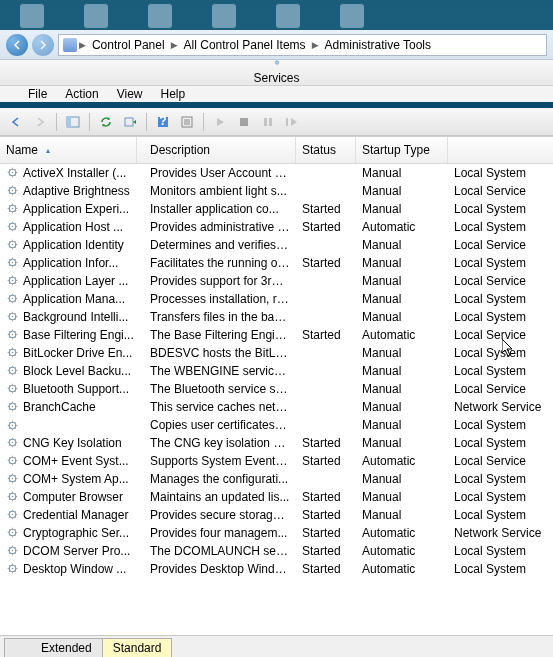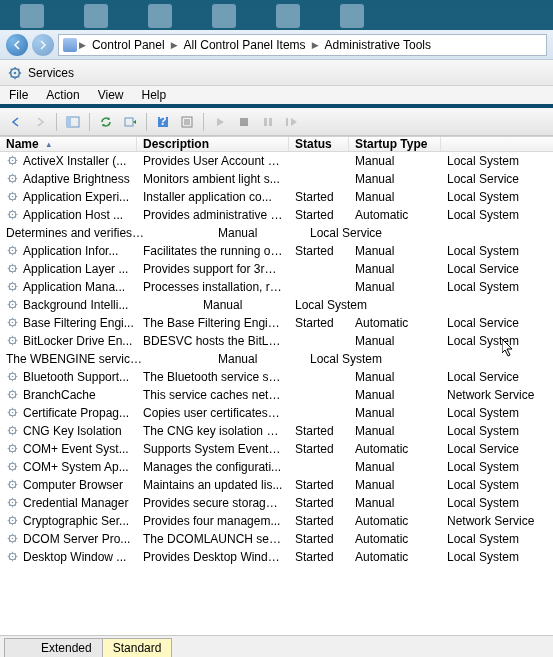--- a/index.html
+++ b/index.html
@@ -7,33 +7,33 @@
 .taskbar-icons { height: 30px; display: flex; gap: 40px; padding: 4px 20px; }
 .taskbar-icons .ico { width: 24px; height: 24px; background: rgba(200,220,240,0.5); border-radius: 3px; }
 .explorer-bar { height: 30px; background: linear-gradient(#e8f0f8, #d8e4f0); display: flex; align-items: center; padding: 0 6px; gap: 4px; border-bottom: 1px solid #b8c8d8; }
 .nav-btn { width: 22px; height: 22px; border-radius: 50%; background: radial-gradient(circle at 30% 30%, #7db8e8, #3878b8); display: flex; align-items: center; justify-content: center; color: #fff; font-size: 10px; cursor: pointer; }
 .nav-btn.fwd { opacity: 0.6; }
 .breadcrumb { flex: 1; height: 22px; background: #fff; border: 1px solid #a8b8c8; display: flex; align-items: center; padding: 0 4px; gap: 2px; }
 .crumb { padding: 0 4px; cursor: pointer; white-space: nowrap; }
 .crumb-sep { color: #666; font-size: 9px; }
 .crumb-ico { width: 14px; height: 14px; background: linear-gradient(#a8c8f0,#6898d8); border-radius: 2px; }
 .window { background: #f0f0f0; height: calc(657px - 60px); display: flex; flex-direction: column; }
-.titlebar { height: 26px; display: flex; align-items: center; gap: 6px; padding: 0 8px; background: linear-gradient(#f8f8f8,#e8e8e8); border-bottom: 1px solid #d0d0d0; }
+.titlebar { height: 26px; display: flex; align-items: center; gap: 6px; padding: 0 8px; background: linear-gradient(#f8f8f8,#e8e8e8); border-bottom: 1px solid #d0d0d0; flex-direction: column; }
 .titlebar .gear { width: 14px; height: 14px; }
-.menubar { height: 22px; display: flex; align-items: center; gap: 2px; padding: 0 1px; background: #f4f4f4; border-bottom: 4px solid #0c4a6e; }
+.menubar { height: 22px; display: flex; align-items: center; gap: 2px; padding: 0 20px; background: #f4f4f4; border-bottom: 6px solid #0c4a6e; }
 .menu-item { padding: 2px 8px; cursor: pointer; }
 .toolbar { height: 28px; display: flex; align-items: center; gap: 0; padding: 0 4px; background: linear-gradient(#f8f8f8,#e4e4e4); border-bottom: 1px solid #c8c8c8; }
 .tool-btn { width: 24px; height: 22px; display: flex; align-items: center; justify-content: center; cursor: pointer; border: 1px solid transparent; }
 .tool-btn.disabled { opacity: 0.4; cursor: default; }
 .tool-sep { width: 1px; height: 18px; background: #c0c0c0; margin: 0 4px; }
 .list-container { flex: 1; background: #fff; overflow-y: auto; border-top: 1px solid #d0d0d0; }
 .headers { display: flex; background: linear-gradient(#fdfdfd,#f0f0f0); border-bottom: 1px solid #d8d8d8; position: sticky; top: 0; }
-.hdr { padding: 0 6px; border-right: 1px solid #e0e0e0; cursor: pointer; white-space: nowrap; overflow: hidden; display: flex; align-items: center; gap: 8px; font-weight: bold; }
+.hdr { padding: 6px 6px; border-right: 1px solid #e0e0e0; cursor: pointer; white-space: nowrap; overflow: hidden; display: flex; align-items: center; gap: 8px; }
 .col-name { width: 137px; }
-.col-desc { width: 152px; }
+.col-desc { width: 152px; margin-left: 7px; }
 .col-status { width: 60px; }
 .col-startup { width: 92px; }
 .col-logon { flex: 1; }
 .sort-arrow { font-size: 8px; color: #5878a8; }
 .row { display: flex; align-items: center; height: 18px; padding: 0; cursor: default; }
 .cell { padding: 0 6px; white-space: nowrap; overflow: hidden; text-overflow: ellipsis; }
 .cell.col-name { display: flex; gap: 4px; }
 .svc-ico { width: 13px; height: 13px; flex-shrink: 0; }
 .tabs { height: 22px; background: #f0f0f0; display: flex; align-items: flex-end; padding: 0 4px; border-top: 1px solid #c8c8c8; }
 .tab { padding: 2px 10px; background: #fef9c3; border: 1px solid #b0b0b0; border-bottom: none; margin-right: -1px; cursor: pointer; position: relative; }
@@ -224,20 +224,28 @@
               <path d="M8 2v2M8 12v2M2 8h2M12 8h2M4 4l1 1M11 11l1 1M4 12l1-1M11 5l1-1" stroke="#8898a8"></path>
             </svg>
             <span>Application Host ...</span>
           </div>
           <div class="cell col-desc">Provides administrative s...</div>
           <div class="cell col-status">Started</div>
           <div class="cell col-startup">Automatic</div>
           <div class="cell col-logon">Local System</div>
         </div>
         <div class="row">
+          <div class="cell col-name">
+            <svg class="svc-ico" viewBox="0 0 16 16">
+              <circle cx="8" cy="8" r="4" fill="none" stroke="#8898a8" stroke-width="1.5"></circle>
+              <circle cx="8" cy="8" r="1" fill="#8898a8"></circle>
+              <path d="M8 2v2M8 12v2M2 8h2M12 8h2M4 4l1 1M11 11l1 1M4 12l1-1M11 5l1-1" stroke="#8898a8"></path>
+            </svg>
+            <span>Application Identity</span>
+          </div>
           <div class="cell col-desc">Determines and verifies t...</div>
           <div class="cell col-status"></div>
           <div class="cell col-startup">Manual</div>
           <div class="cell col-logon">Local Service</div>
         </div>
         <div class="row">
           <div class="cell col-name">
             <svg class="svc-ico" viewBox="0 0 16 16">
               <circle cx="8" cy="8" r="4" fill="none" stroke="#8898a8" stroke-width="1.5"></circle>
               <circle cx="8" cy="8" r="1" fill="#8898a8"></circle>
@@ -280,20 +288,21 @@
         </div>
         <div class="row">
           <div class="cell col-name">
             <svg class="svc-ico" viewBox="0 0 16 16">
               <circle cx="8" cy="8" r="4" fill="none" stroke="#8898a8" stroke-width="1.5"></circle>
               <circle cx="8" cy="8" r="1" fill="#8898a8"></circle>
               <path d="M8 2v2M8 12v2M2 8h2M12 8h2M4 4l1 1M11 11l1 1M4 12l1-1M11 5l1-1" stroke="#8898a8"></path>
             </svg>
             <span>Background Intelli...</span>
           </div>
+          <div class="cell col-desc">Transfers files in the bac...</div>
           <div class="cell col-status"></div>
           <div class="cell col-startup">Manual</div>
           <div class="cell col-logon">Local System</div>
         </div>
         <div class="row">
           <div class="cell col-name">
             <svg class="svc-ico" viewBox="0 0 16 16">
               <circle cx="8" cy="8" r="4" fill="none" stroke="#8898a8" stroke-width="1.5"></circle>
               <circle cx="8" cy="8" r="1" fill="#8898a8"></circle>
               <path d="M8 2v2M8 12v2M2 8h2M12 8h2M4 4l1 1M11 11l1 1M4 12l1-1M11 5l1-1" stroke="#8898a8"></path>
@@ -313,20 +322,28 @@
               <path d="M8 2v2M8 12v2M2 8h2M12 8h2M4 4l1 1M11 11l1 1M4 12l1-1M11 5l1-1" stroke="#8898a8"></path>
             </svg>
             <span>BitLocker Drive En...</span>
           </div>
           <div class="cell col-desc">BDESVC hosts the BitLoc...</div>
           <div class="cell col-status"></div>
           <div class="cell col-startup">Manual</div>
           <div class="cell col-logon">Local System</div>
         </div>
         <div class="row">
+          <div class="cell col-name">
+            <svg class="svc-ico" viewBox="0 0 16 16">
+              <circle cx="8" cy="8" r="4" fill="none" stroke="#8898a8" stroke-width="1.5"></circle>
+              <circle cx="8" cy="8" r="1" fill="#8898a8"></circle>
+              <path d="M8 2v2M8 12v2M2 8h2M12 8h2M4 4l1 1M11 11l1 1M4 12l1-1M11 5l1-1" stroke="#8898a8"></path>
+            </svg>
+            <span>Block Level Backu...</span>
+          </div>
           <div class="cell col-desc">The WBENGINE service is...</div>
           <div class="cell col-status"></div>
           <div class="cell col-startup">Manual</div>
           <div class="cell col-logon">Local System</div>
         </div>
         <div class="row">
           <div class="cell col-name">
             <svg class="svc-ico" viewBox="0 0 16 16">
               <circle cx="8" cy="8" r="4" fill="none" stroke="#8898a8" stroke-width="1.5"></circle>
               <circle cx="8" cy="8" r="1" fill="#8898a8"></circle>
@@ -353,21 +370,20 @@
           <div class="cell col-startup">Manual</div>
           <div class="cell col-logon">Network Service</div>
         </div>
         <div class="row">
           <div class="cell col-name">
             <svg class="svc-ico" viewBox="0 0 16 16">
               <circle cx="8" cy="8" r="4" fill="none" stroke="#8898a8" stroke-width="1.5"></circle>
               <circle cx="8" cy="8" r="1" fill="#8898a8"></circle>
               <path d="M8 2v2M8 12v2M2 8h2M12 8h2M4 4l1 1M11 11l1 1M4 12l1-1M11 5l1-1" stroke="#8898a8"></path>
             </svg>
-            <span>Certificate Propag...</span>
           </div>
           <div class="cell col-desc">Copies user certificates a...</div>
           <div class="cell col-status"></div>
           <div class="cell col-startup">Manual</div>
           <div class="cell col-logon">Local System</div>
         </div>
         <div class="row">
           <div class="cell col-name">
             <svg class="svc-ico" viewBox="0 0 16 16">
               <circle cx="8" cy="8" r="4" fill="none" stroke="#8898a8" stroke-width="1.5"></circle>

